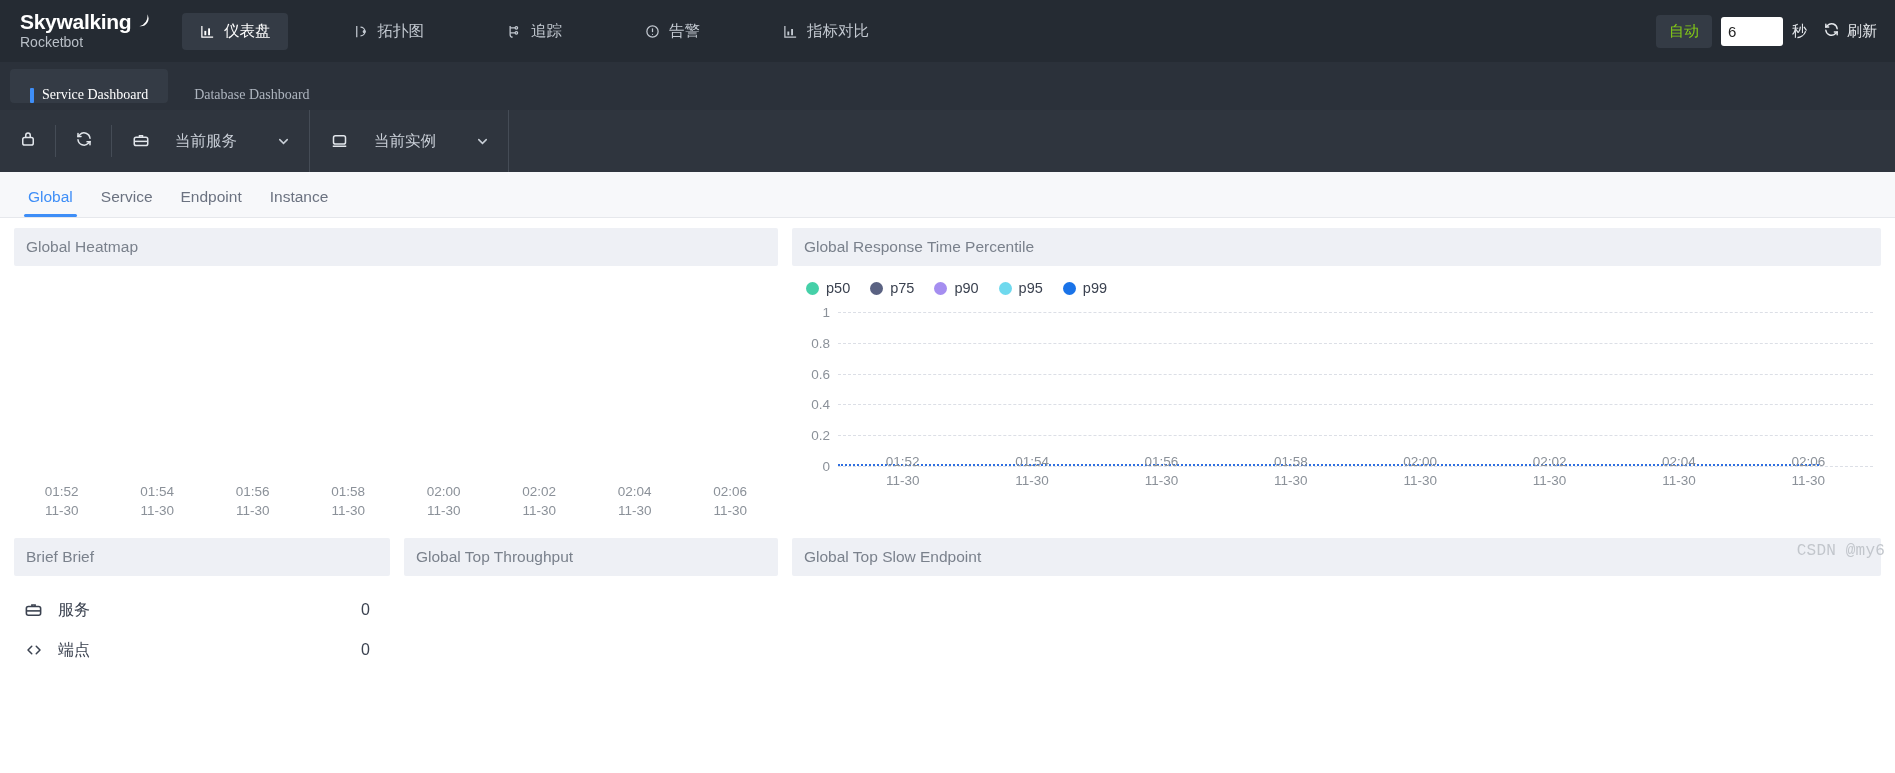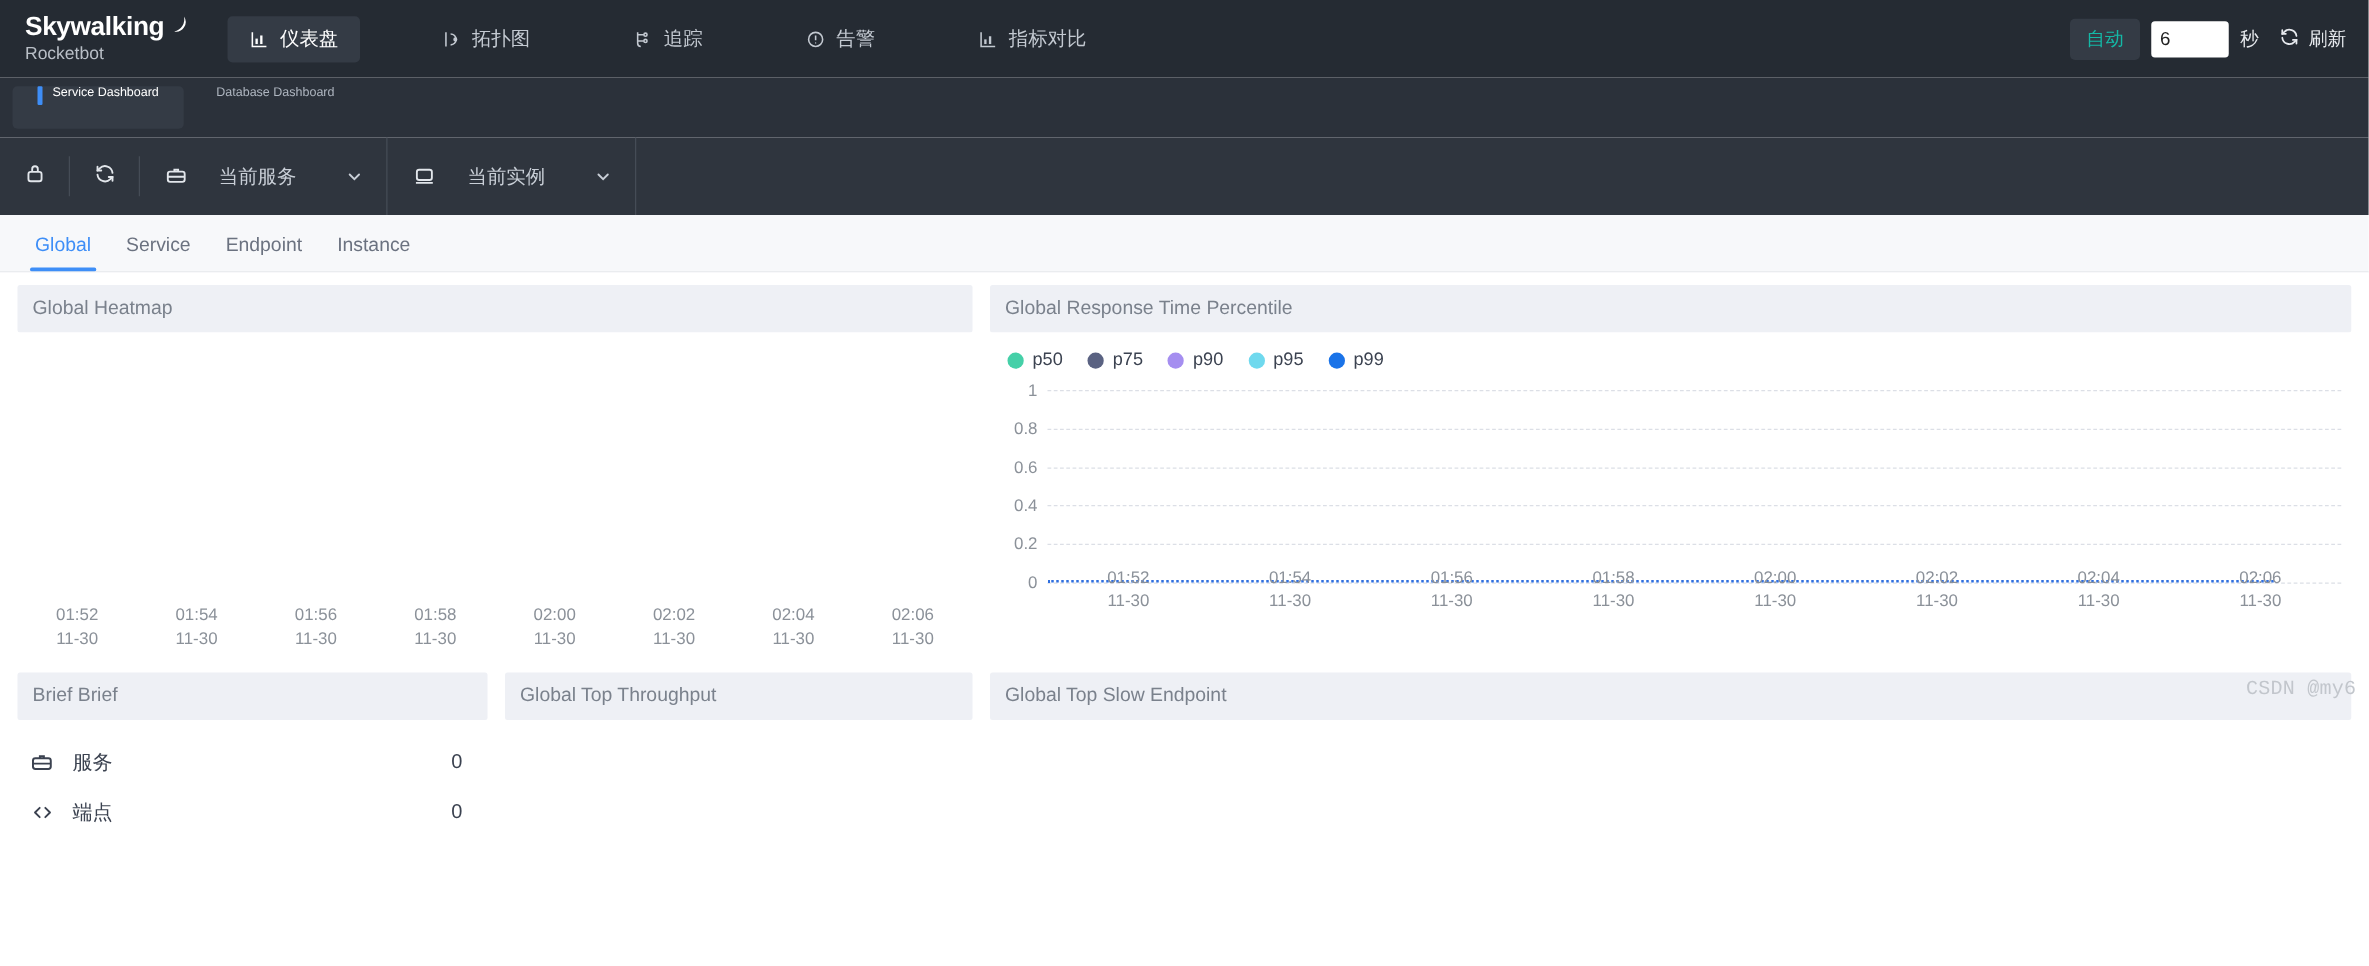--- a/index.html
+++ b/index.html
@@ -48,21 +48,21 @@
   .nav-ico svg { display: block; }
 
   .topbar-right {
     margin-left: auto;
     display: flex;
     align-items: center;
     gap: 0px;
   }
   .auto-btn {
     background: #343b45;
-    color: #14b8a6;
+    color: #84cc16;
     font-size: 15px;
     padding: 7px 13px;
     border-radius: 4px;
     cursor: pointer;
     white-space: nowrap;
   }
   .sec-input {
     width: 62px; height: 29px;
     margin-left: 9px;
     background: #ffffff;
@@ -83,28 +83,29 @@
   
   .dashtabs {
     height: 48px;
     background: #2b313a;
     display: flex;
     align-items: center;
     padding: 0 10px;
     gap: 6px;
   }
   .dashtab {
-    display: flex; align-items: flex-start; gap: 8px;
+    display: flex; align-items: flex-end; gap: 8px;
     height: 34px; padding: 0 20px;
     border-radius: 4px;
-    font-size: 10px;
+    font-size: 14px;
     color: #aeb5bf;
     background: transparent;
     cursor: pointer;
     white-space: nowrap;
+    font-family: Liberation Serif, serif;
   }
   .dashtab.active { background: #343b45; color: #ffffff; }
   .dashtab-mark {
     width: 4px; height: 15px; background: #3e8ef7; border-radius: 1px;
     display: inline-block;
   }
 
   
   .seltoolbar {
     height: 62px;

